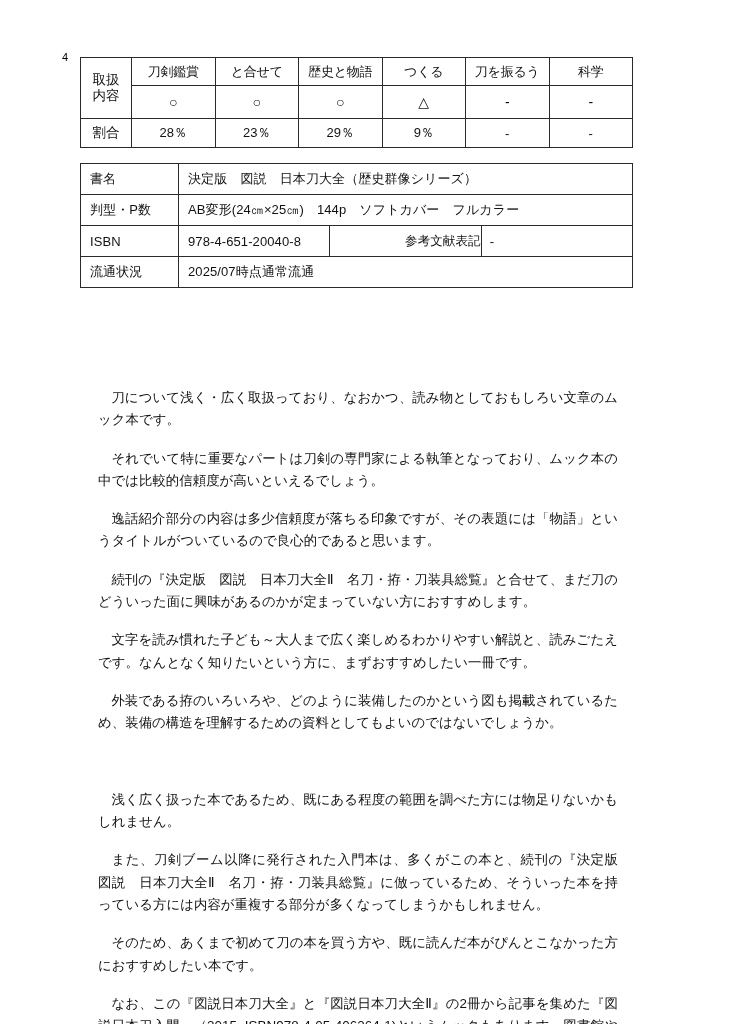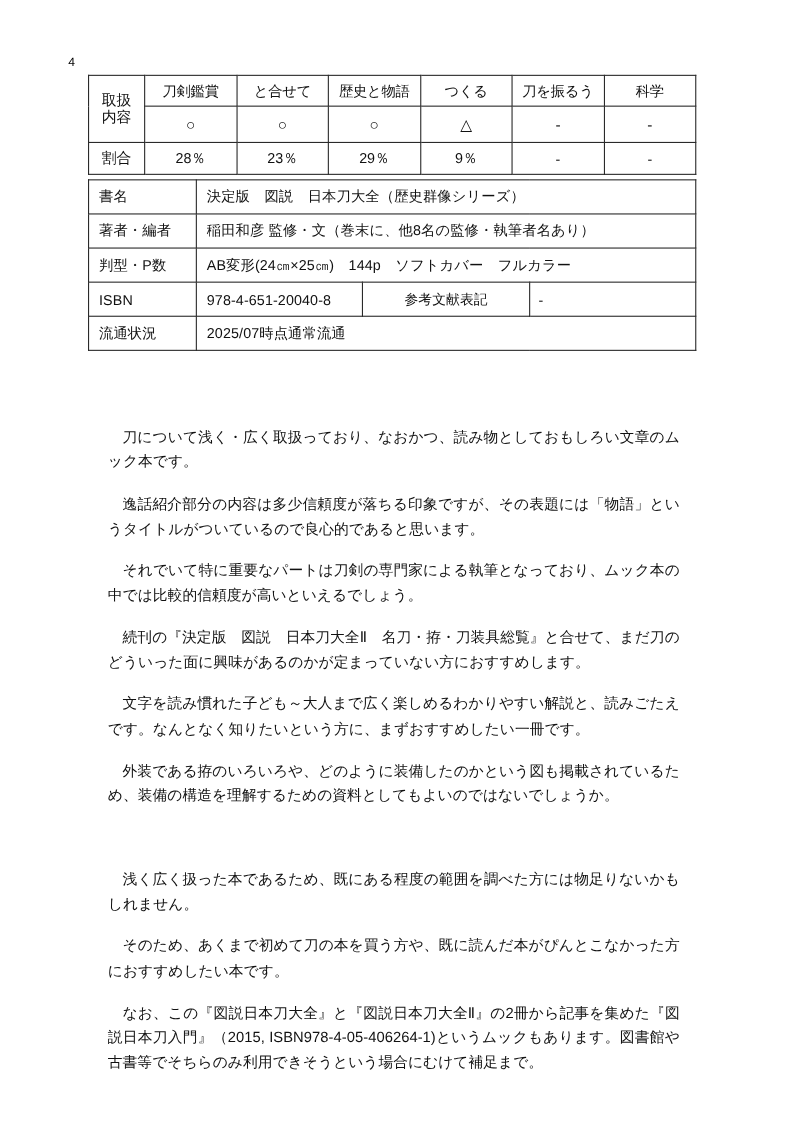--- a/index.html
+++ b/index.html
@@ -31,21 +31,21 @@
     line-height: 1;
     color: #000;
   }
 
   
   .table-wrap {
     position: absolute;
     left: 80px;
     width: 553px;
   }
-  #coverage-table-wrap { top: 68px; border-radius: 23px; }
+  #coverage-table-wrap { top: 57px; border-radius: 23px; }
   #book-info-table-wrap { top: 163px; }
 
   table {
     border-collapse: collapse;
     width: 100%;
     table-layout: fixed;
   }
   table td, table th {
     border: 1px solid #2a2a2a;
     font-weight: normal;
@@ -88,21 +88,21 @@
     font-size: 13px;
     padding: 0 0 0 9px;
     letter-spacing: 0.1px;
   }
   #book-info-table td.k {
     width: 88px;
     white-space: nowrap;
   }
   #book-info-table td.v-ref-label {
     width: 86px;
-    text-align: center;
+    text-align: right;
     padding: 0;
     font-size: 12.5px;
   }
   #book-info-table td.v-ref-value {
     width: 92px;
     text-align: left;
     padding-left: 8px;
   }
 
   
@@ -170,52 +170,49 @@
   </div>
 
   <div class="table-wrap" id="book-info-table-wrap">
     <table id="book-info-table">
       <tbody>
         <tr>
           <td class="k">書名</td>
           <td colspan="3">決定版　図説　日本刀大全（歴史群像シリーズ）</td>
         </tr>
         <tr>
-          <td class="k">著者・編者</td>
-          <td colspan="3">稲田和彦 監修・文（巻末に、他8名の監修・執筆者名あり）</td>
-        </tr>
-        <tr>
           <td class="k">判型・P数</td>
           <td colspan="3">AB変形(24㎝×25㎝)　144p　ソフトカバー　フルカラー</td>
         </tr>
         <tr>
           <td class="k">ISBN</td>
           <td>978-4-651-20040-8</td>
           <td class="v-ref-label">参考文献表記</td>
           <td class="v-ref-value">-</td>
         </tr>
         <tr>
           <td class="k">流通状況</td>
           <td colspan="3">2025/07時点通常流通</td>
         </tr>
       </tbody>
     </table>
   </div>
 
   <div class="body-text">
     <p>刀について浅く・広く取扱っており、なおかつ、読み物としておもしろい文章のムック本です。</p>
+    <p>それでいて特に重要なパートは刀剣の専門家による執筆となっており、ムック本の中では比較的信頼度が高いといえるでしょう。</p>
     <p>逸話紹介部分の内容は多少信頼度が落ちる印象ですが、その表題には「物語」というタイトルがついているので良心的であると思います。</p>
-    <p>それでいて特に重要なパートは刀剣の専門家による執筆となっており、ムック本の中では比較的信頼度が高いといえるでしょう。</p>
     <p>続刊の『決定版　図説　日本刀大全Ⅱ　名刀・拵・刀装具総覧』と合せて、まだ刀のどういった面に興味があるのかが定まっていない方におすすめします。</p>
     <p>文字を読み慣れた子ども～大人まで広く楽しめるわかりやすい解説と、読みごたえです。なんとなく知りたいという方に、まずおすすめしたい一冊です。</p>
     <p>外装である拵のいろいろや、どのように装備したのかという図も掲載されているため、装備の構造を理解するための資料としてもよいのではないでしょうか。</p>
 
     <div class="block-gap"></div>
 
     <p>浅く広く扱った本であるため、既にある程度の範囲を調べた方には物足りないかもしれません。</p>
+    <p>また、刀剣ブーム以降に発行された入門本は、多くがこの本と、続刊の『決定版　図説　日本刀大全Ⅱ　名刀・拵・刀装具総覧』に倣っているため、そういった本を持っている方には内容が重複する部分が多くなってしまうかもしれません。</p>
     <p>そのため、あくまで初めて刀の本を買う方や、既に読んだ本がぴんとこなかった方におすすめしたい本です。</p>
     <p>なお、この『図説日本刀大全』と『図説日本刀大全Ⅱ』の2冊から記事を集めた『図説日本刀入門』（2015, ISBN978-4-05-406264-1)というムックもあります。図書館や古書等でそちらのみ利用できそうという場合にむけて補足まで。</p>
 
     <div class="block-gap"></div>
 
     <p>2020年にワン・パブリッシングから発行された版では、誤字等の修正が入っています。これから購入する方は、できればワン・パブリッシング版を利用するのがよいでしょう。</p>
   </div>
 
 </div>
 

